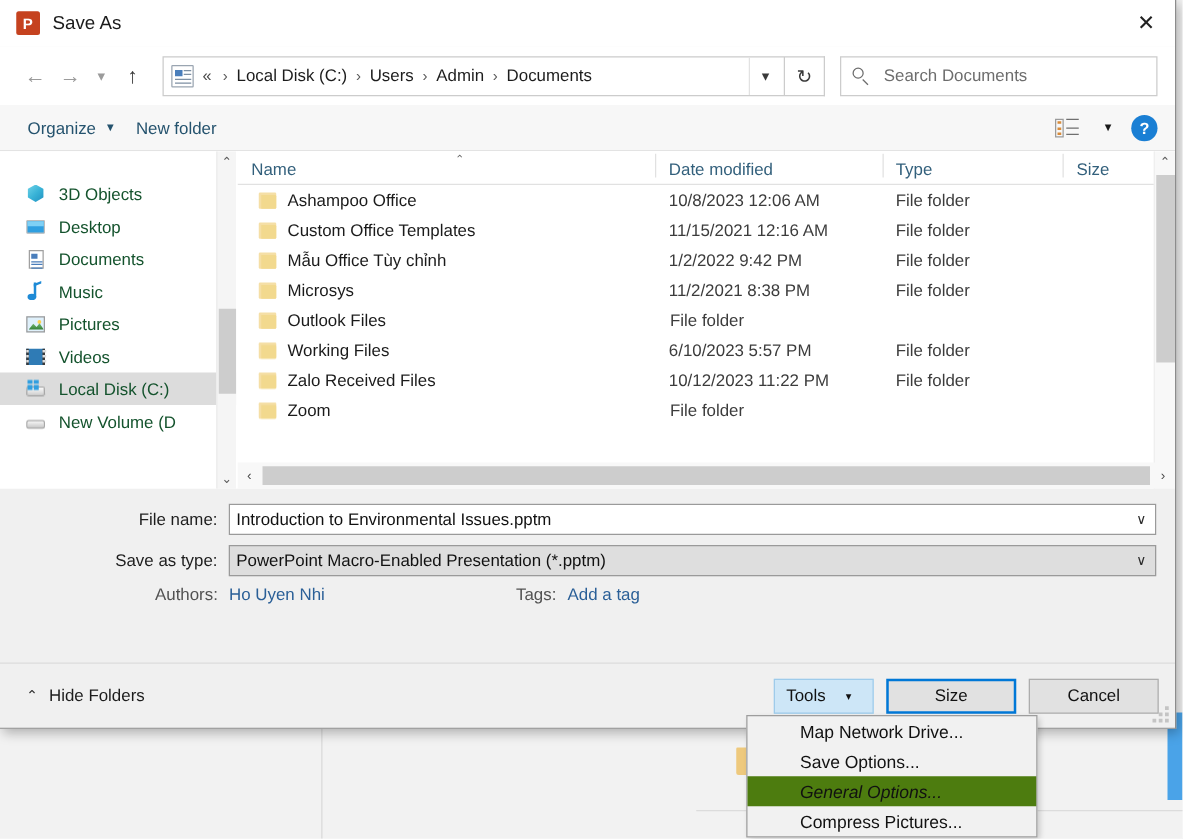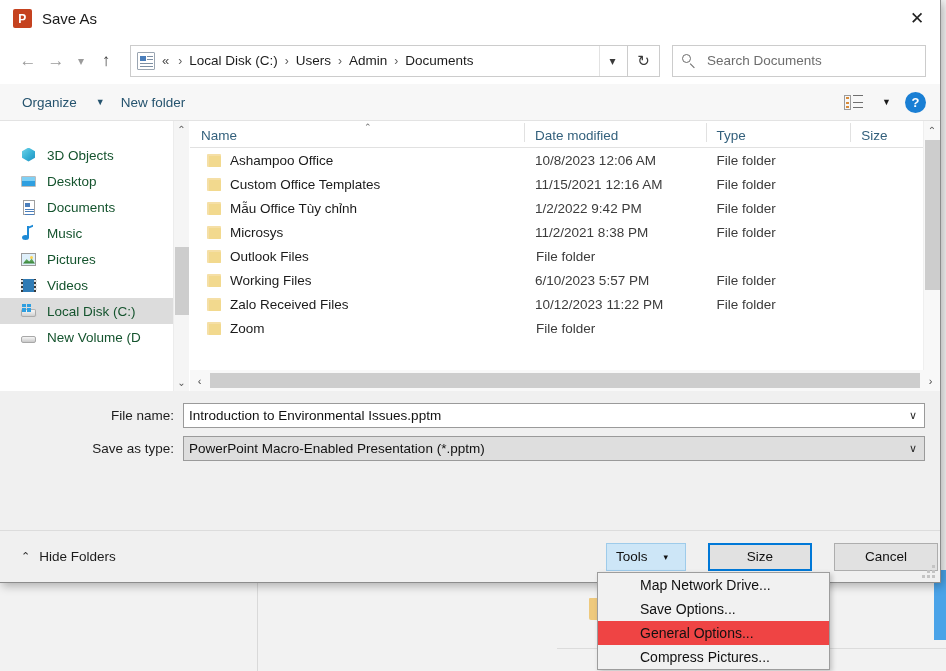--- a/index.html
+++ b/index.html
@@ -156,21 +156,20 @@
   .search-ph { margin-left: 10px; color: #6d6d6d; font-size: 13.5px; }
 
   
   .cmdbar {
     height: 37px; background: #f7f7f7; border-bottom: 1px solid #e3e3e3;
     display: flex; align-items: center; padding: 0 14px;
   }
   .cmd-item {
     font-size: 13.5px; color: #25536e; display: flex; align-items: center;
     padding: 4px 8px;
-    gap: 12px;
   }
   .cmd-caret { margin-left: 7px; font-size: 9px; color: #25536e; }
   .cmd-spacer { flex: 1; }
   .view-ico { width: 19px; height: 15px; position: relative; margin-right: 2px;}
   .view-ico .col {
     position: absolute; left: 0; top: 0; width: 7px; height: 15px;
     border: 1px solid #9b9b9b;
   }
   .view-ico .col b {
     position: absolute; left: 1px; width: 3px; height: 2px; background: #d88b3a;
@@ -338,21 +337,21 @@
   .footer {
     position: absolute; left: 0; right: 0; bottom: 0; height: 52px;
     background: #f0f0f0; border-top: 1px solid #dcdcdc;
     display: flex; align-items: center;
   }
   .hide-folders {
     margin-left: 21px; display: flex; align-items: center;
     font-size: 13.5px; color: #1c1c1c;
   }
   .hf-chev { font-size: 11px; color: #2b2b2b; margin-right: 9px; }
-  .btns { margin-left: auto; display: flex; align-items: center; padding-right: 2px; gap: 22px;}
+  .btns { margin-left: auto; display: flex; align-items: center; padding-right: 13px; gap: 10px;}
   .btn {
     height: 28px; min-width: 104px; background: #e1e1e1; border: 1px solid #adadad;
     display: flex; align-items: center; justify-content: center;
     font-size: 13.5px; color: #111;
   }
   .btn.tools {
     background: #cde6f7; border: 1px solid #9ecbea; min-width: 80px;
     justify-content: flex-start; padding: 0 9px; gap: 16px;
   }
   .btn.tools .t-caret { font-size: 9px; }
@@ -369,21 +368,21 @@
   
   #tools-menu {
     position: absolute; left: 597px; top: 572px; width: 233px;
     background: #f1f1f1; border: 1px solid #9d9d9d;
     box-shadow: 2px 2px 5px rgba(0,0,0,0.2); z-index: 50;
   }
   .menu-item {
     height: 24px; display: flex; align-items: center; padding-left: 42px;
     font-size: 14px; color: #111;
   }
-  .menu-item.highlight { background: #ef4444; }
+  .menu-item.highlight { background: #4d7c0f; font-style: italic; }
 </style>
 </head>
 <body>
 
 <div id="backdrop">
   <div class="bg-left-pane"></div>
   <div class="bg-content">
     <div class="bg-doc-head">
       <div class="bg-folder-ico">
         <div class="tab"></div>
@@ -677,20 +676,26 @@
         <span class="field-chev">∨</span>
       </div>
     </div>
     <div class="form-row">
       <div class="form-lbl">Save as type:</div>
       <div class="form-field combo">
         <span>PowerPoint Macro-Enabled Presentation (*.pptm)</span>
         <span class="field-chev">∨</span>
       </div>
     </div>
+    <div class="meta-row">
+      <span class="meta-lbl" style="margin-left:100px">Authors:</span>
+      <span class="meta-val">Ho Uyen Nhi</span>
+      <span class="meta-lbl" style="margin-left:153px">Tags:</span>
+      <span class="meta-val">Add a tag</span>
+    </div>
   </div>
 
   <div class="footer">
     <div class="hide-folders">
       <span class="hf-chev">⌃</span>
       <span>Hide Folders</span>
     </div>
     <div class="btns">
       <div class="btn tools">
         <span>Tools</span>

